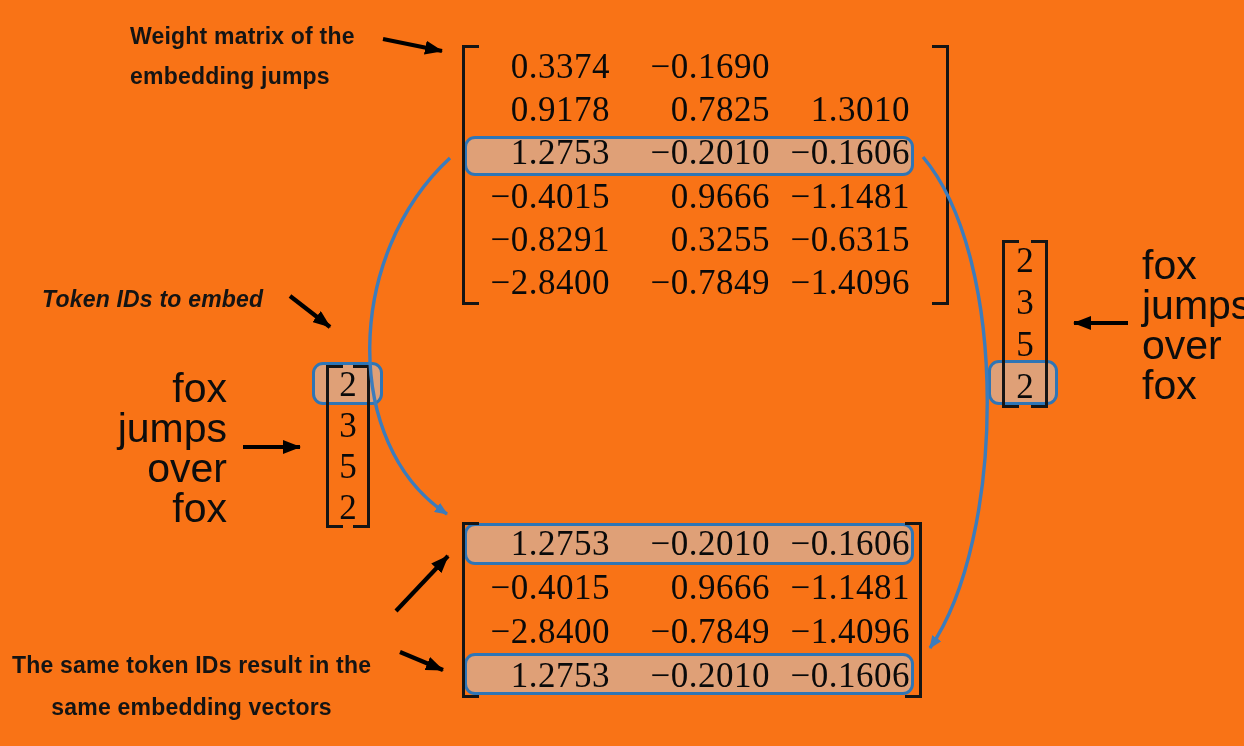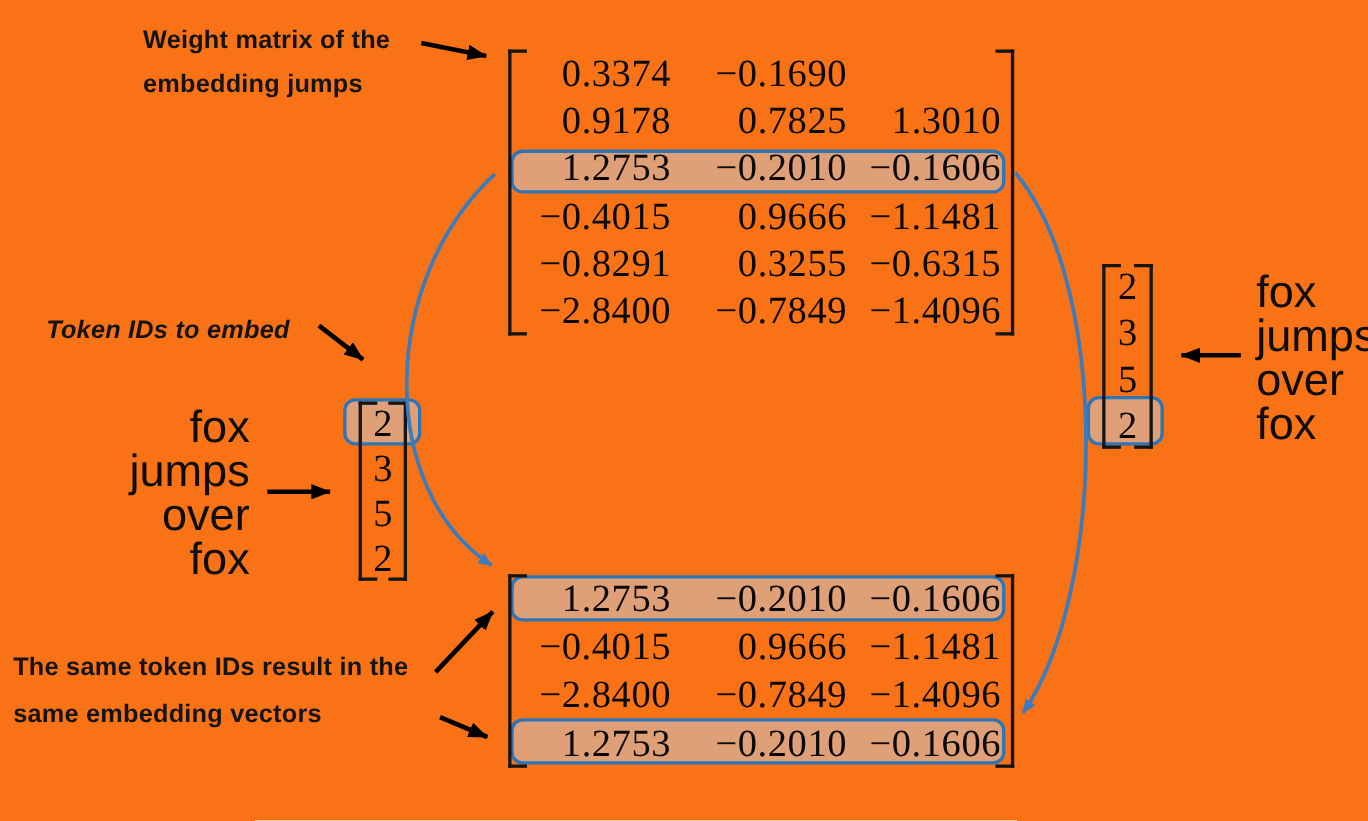--- a/index.html
+++ b/index.html
@@ -7,21 +7,21 @@
     position:relative;width:1244px;height:746px;background:#f97316;
     font-family:"Liberation Sans",sans-serif;overflow:hidden;
   }
   
   .label{
     position:absolute;font-weight:bold;color:#141414;
     font-size:23px;line-height:40px;letter-spacing:0.2px;
   }
   .label-weight{left:130px;top:16px;}
   .label-token{left:42px;top:284px;line-height:30px;font-style:italic;}
-  .label-same{left:12px;top:585px;line-height:42px;}
+  .label-same{left:12px;top:644px;line-height:42px;text-align:center;}
   
   .words{
     position:absolute;font-size:41px;color:#0d0d0d;line-height:40px;
   }
   .words-left{left:60px;top:368px;width:167px;text-align:right;}
   .words-right{left:1142px;top:245px;text-align:left;}
   
   .matrix{position:absolute;}
   .bracket{position:absolute;top:0;bottom:0;width:14px;z-index:3;}
   .bracket-l{left:0;border-left:3.2px solid #151515;border-top:3.2px solid #151515;border-bottom:3.2px solid #151515;}
@@ -35,21 +35,21 @@
     text-align:right;letter-spacing:0.5px;white-space:nowrap;
   }
   .vec .mrow{grid-template-columns:1fr;}
   .vec .mc{text-align:center;letter-spacing:0;}
   
   .hl{
     position:absolute;box-sizing:border-box;z-index:1;
     border:3.5px solid #2e75b6;border-radius:11px;
     background:rgba(190,214,238,0.45);
   }
-  .top-matrix{left:462px;top:45px;width:460px;height:260px;}
+  .top-matrix{left:462px;top:45px;width:460px;height:260px;padding-left:27px;}
   .top-matrix .hl{left:2px;top:91px;width:450px;height:40px;}
   .bottom-matrix{left:462px;top:522px;width:460px;height:176px;}
   .bottom-matrix .hl-a{left:2px;top:1px;width:450px;height:42px;}
   .bottom-matrix .hl-b{left:2px;top:131px;width:450px;height:42px;}
   .vec-left{left:326px;top:365px;width:44px;height:163px;}
   .vec-left .hl{left:-14px;top:-3px;width:71px;height:43px;}
   .vec-right{left:1002px;top:240px;width:46px;height:168px;}
   .vec-right .hl{left:-14px;top:120px;width:70px;height:45px;}
   
   .overlay{position:absolute;left:0;top:0;z-index:5;pointer-events:none;}

